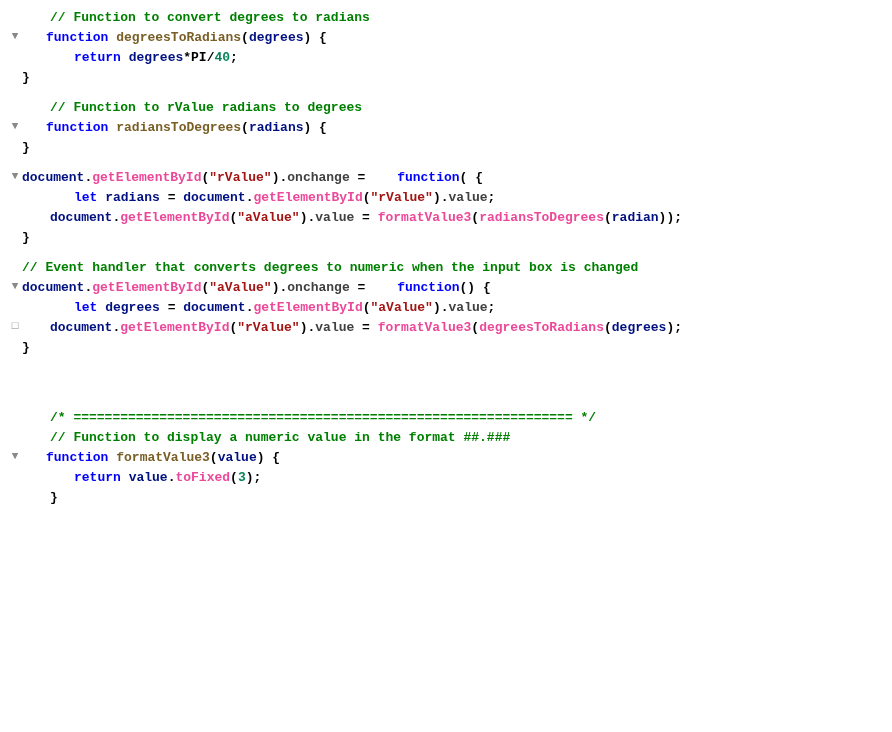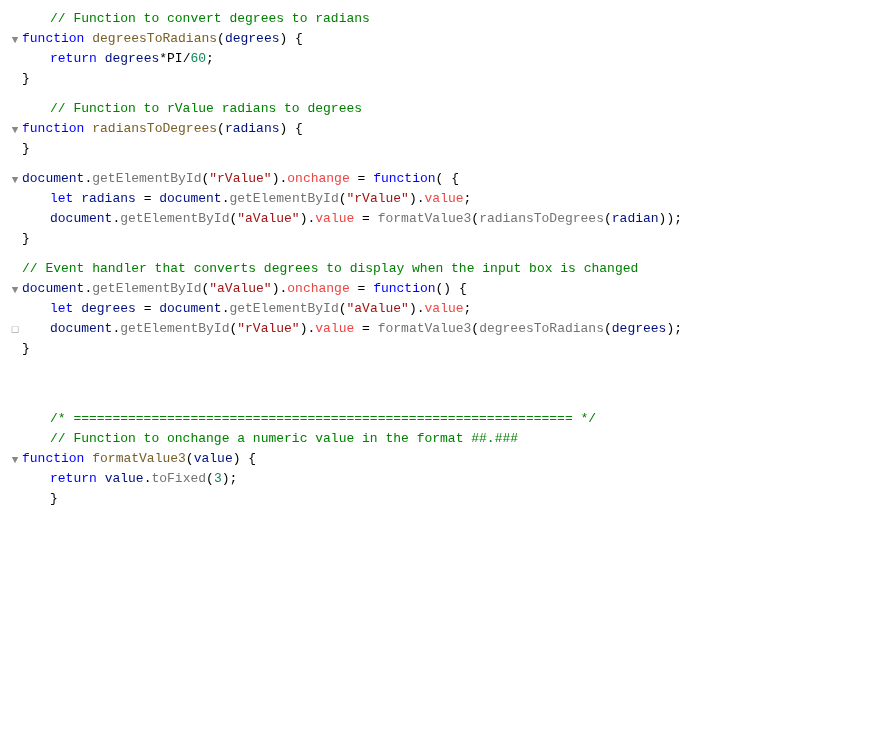--- a/index.html
+++ b/index.html
@@ -22,23 +22,24 @@
       padding: 8px 0;
       overflow-x: auto;
     }
 
     .code-block {
       padding: 0 8px;
     }
 
     .line {
       display: flex;
-      align-items: flex-end;
+      align-items: flex-start;
       min-height: 20px;
       white-space: pre;
+      font-weight: bold;
     }
 
     .fold-gutter {
       width: 14px;
       min-width: 14px;
       display: inline-flex;
       align-items: center;
       justify-content: center;
       color: #888;
       font-size: 11px;
@@ -46,62 +47,62 @@
       user-select: none;
       flex-shrink: 0;
     }
 
     .line-content {
       flex: 1;
       white-space: pre;
     }
 
     .c-comment { color: #008000; }
-    .c-keyword { color: #0000ff; }
+    .c-keyword { color: #0000ff; margin-left: 24px; }
     .c-funcname { color: #795e26; }
     .c-param { color: #001080; }
     .c-string { color: #a31515; }
     .c-number { color: #098658; }
-    .c-method { color: #737373; }
+    .c-method { color: #ec4899; }
     .c-var { color: #001080; }
     .c-plain { color: #000000; }
-    .c-property { color: #ef4444; }
+    .c-property { color: #404040; }
 
     .spacer {
       height: 10px;
     }
   </style>
 </head>
 <body>
 
 <div class="code-editor">
   <div class="code-block" id="code-container">
   <div class="line"><span class="fold-gutter"></span><span class="line-content"><span style="display: inline-block; width: 28px;">    </span><span class="c-comment">// Function to convert degrees to radians</span></span></div>
       <div class="line"><span class="fold-gutter">▼</span><span class="line-content"><span class="c-keyword">function</span><span class="c-plain"> </span><span class="c-funcname">degreesToRadians</span><span class="c-plain">(</span><span class="c-param">degrees</span><span class="c-plain">) {</span></span></div>
-      <div class="line"><span class="fold-gutter"></span><span class="line-content"><span style="display: inline-block; width: 28px;">    </span><span class="c-keyword">return</span><span class="c-plain"> </span><span class="c-var">degrees</span><span class="c-plain">*PI/</span><span class="c-number">60</span><span class="c-plain">;</span></span></div>
+      <div class="line"><span class="fold-gutter"></span><span class="line-content"><span style="display: inline-block; width: 28px;">    </span><span class="c-keyword">return</span><span class="c-plain"> </span><span class="c-var">degrees</span><span class="c-plain">*PI/</span><span class="c-number">40</span><span class="c-plain">;</span></span></div>
       <div class="line"><span class="fold-gutter"></span><span class="line-content"><span class="c-plain">}</span></span></div>
       <div class="spacer"></div>
       <div class="line"><span class="fold-gutter"></span><span class="line-content"><span style="display: inline-block; width: 28px;">    </span><span class="c-comment">// Function to rValue radians to degrees</span></span></div>
       <div class="line"><span class="fold-gutter">▼</span><span class="line-content"><span class="c-keyword">function</span><span class="c-plain"> </span><span class="c-funcname">radiansToDegrees</span><span class="c-plain">(</span><span class="c-param">radians</span><span class="c-plain">) {</span></span></div>
       <div class="line"><span class="fold-gutter"></span><span class="line-content"><span class="c-plain">}</span></span></div>
       <div class="spacer"></div>
       <div class="line"><span class="fold-gutter">▼</span><span class="line-content"><span class="c-var">document</span><span class="c-plain">.</span><span class="c-method">getElementById</span><span class="c-plain">(</span><span class="c-string">"rValue"</span><span class="c-plain">).</span><span class="c-property">onchange</span><span class="c-plain"> = </span><span class="c-keyword">function</span><span class="c-plain">( {</span></span></div>
       <div class="line"><span class="fold-gutter"></span><span class="line-content"><span style="display: inline-block; width: 28px;">    </span><span class="c-keyword">let</span><span class="c-plain"> </span><span class="c-var">radians</span><span class="c-plain"> = </span><span class="c-var">document</span><span class="c-plain">.</span><span class="c-method">getElementById</span><span class="c-plain">(</span><span class="c-string">"rValue"</span><span class="c-plain">).</span><span class="c-property">value</span><span class="c-plain">;</span></span></div>
       <div class="line"><span class="fold-gutter"></span><span class="line-content"><span style="display: inline-block; width: 28px;">    </span><span class="c-var">document</span><span class="c-plain">.</span><span class="c-method">getElementById</span><span class="c-plain">(</span><span class="c-string">"aValue"</span><span class="c-plain">).</span><span class="c-property">value</span><span class="c-plain"> = </span><span class="c-method">formatValue3</span><span class="c-plain">(</span><span class="c-method">radiansToDegrees</span><span class="c-plain">(</span><span class="c-var">radian</span><span class="c-plain">));</span></span></div>
       <div class="line"><span class="fold-gutter"></span><span class="line-content"><span class="c-plain">}</span></span></div>
       <div class="spacer"></div>
-      <div class="line"><span class="fold-gutter"></span><span class="line-content"><span class="c-comment">// Event handler that converts degrees to display when the input box is changed</span></span></div>
+      <div class="line"><span class="fold-gutter"></span><span class="line-content"><span class="c-comment">// Event handler that converts degrees to numeric when the input box is changed</span></span></div>
       <div class="line"><span class="fold-gutter">▼</span><span class="line-content"><span class="c-var">document</span><span class="c-plain">.</span><span class="c-method">getElementById</span><span class="c-plain">(</span><span class="c-string">"aValue"</span><span class="c-plain">).</span><span class="c-property">onchange</span><span class="c-plain"> = </span><span class="c-keyword">function</span><span class="c-plain">() {</span></span></div>
       <div class="line"><span class="fold-gutter"></span><span class="line-content"><span style="display: inline-block; width: 28px;">    </span><span class="c-keyword">let</span><span class="c-plain"> </span><span class="c-var">degrees</span><span class="c-plain"> = </span><span class="c-var">document</span><span class="c-plain">.</span><span class="c-method">getElementById</span><span class="c-plain">(</span><span class="c-string">"aValue"</span><span class="c-plain">).</span><span class="c-property">value</span><span class="c-plain">;</span></span></div>
       <div class="line"><span class="fold-gutter">□</span><span class="line-content"><span style="display: inline-block; width: 28px;">    </span><span class="c-var">document</span><span class="c-plain">.</span><span class="c-method">getElementById</span><span class="c-plain">(</span><span class="c-string">"rValue"</span><span class="c-plain">).</span><span class="c-property">value</span><span class="c-plain"> = </span><span class="c-method">formatValue3</span><span class="c-plain">(</span><span class="c-method">degreesToRadians</span><span class="c-plain">(</span><span class="c-var">degrees</span><span class="c-plain">);</span></span></div>
       <div class="line"><span class="fold-gutter"></span><span class="line-content"><span class="c-plain">}</span></span></div>
       <div class="spacer"></div>
       <div class="spacer"></div>
       <div class="spacer"></div>
       <div class="spacer"></div>
       <div class="spacer"></div>
       <div class="line"><span class="fold-gutter"></span><span class="line-content"><span style="display: inline-block; width: 28px;">    </span><span class="c-comment">/* ================================================================ */</span></span></div>
-      <div class="line"><span class="fold-gutter"></span><span class="line-content"><span style="display: inline-block; width: 28px;">    </span><span class="c-comment">// Function to onchange a numeric value in the format ##.###</span></span></div>
+      <div class="line"><span class="fold-gutter"></span><span class="line-content"><span style="display: inline-block; width: 28px;">    </span><span class="c-comment">// Function to display a numeric value in the format ##.###</span></span></div>
       <div class="line"><span class="fold-gutter">▼</span><span class="line-content"><span class="c-keyword">function</span><span class="c-plain"> </span><span class="c-funcname">formatValue3</span><span class="c-plain">(</span><span class="c-param">value</span><span class="c-plain">) {</span></span></div>
       <div class="line"><span class="fold-gutter"></span><span class="line-content"><span style="display: inline-block; width: 28px;">    </span><span class="c-keyword">return</span><span class="c-plain"> </span><span class="c-var">value</span><span class="c-plain">.</span><span class="c-method">toFixed</span><span class="c-plain">(</span><span class="c-number">3</span><span class="c-plain">);</span></span></div>
       <div class="line"><span class="fold-gutter"></span><span class="line-content"><span style="display: inline-block; width: 28px;">    </span><span class="c-plain">}</span></span></div>
     </div>
 </div>
 
 </body></html>

